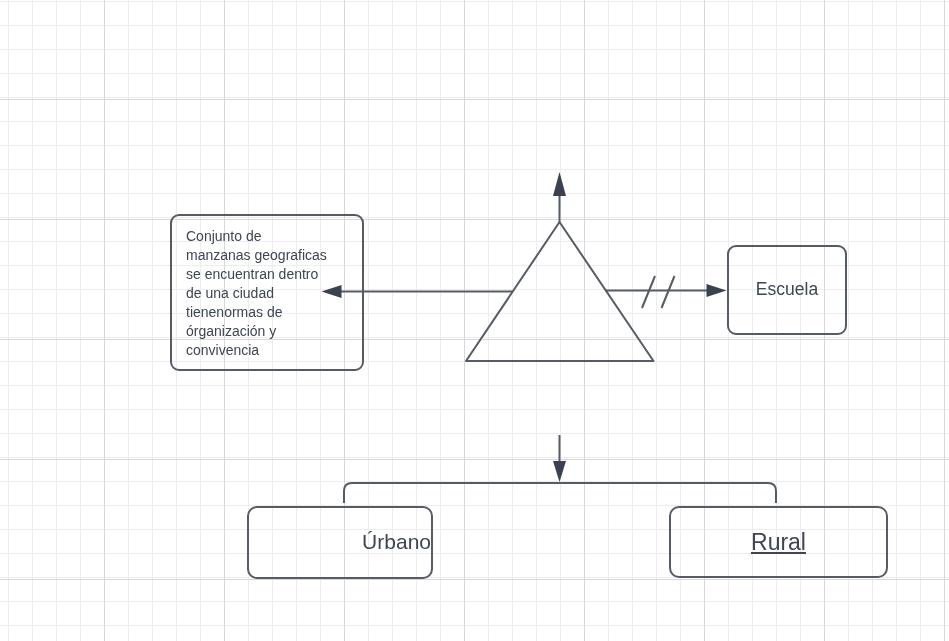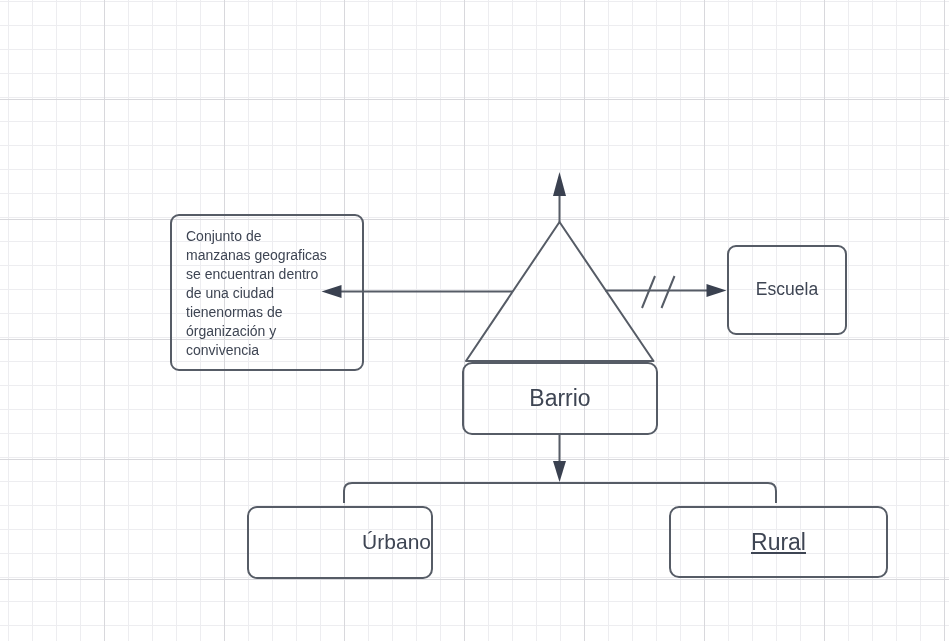--- a/index.html
+++ b/index.html
@@ -115,23 +115,20 @@
 de una ciudad
 tienenormas de
 órganización y
 convivencia</span>
   </div>
 
   <div class="node node-escuela">
     <span>Escuela</span>
   </div>
 
-  <div class="node node-barrio">
-    <span>Barrio</span>
-  </div>
 
   <div class="node node-urbano">
     <span>Úrbano</span>
   </div>
 
   <div class="node node-rural">
     <span>Rural</span>
   </div>
 
 </div>

